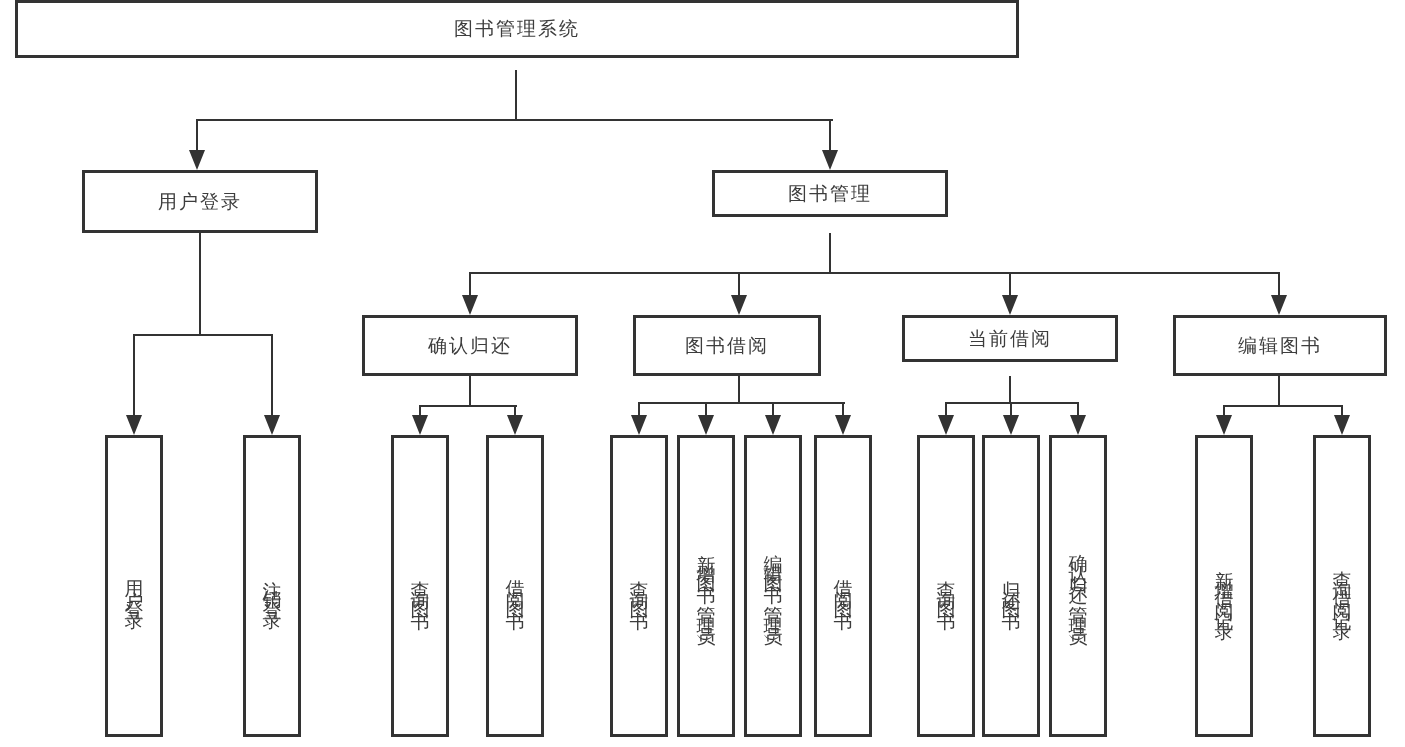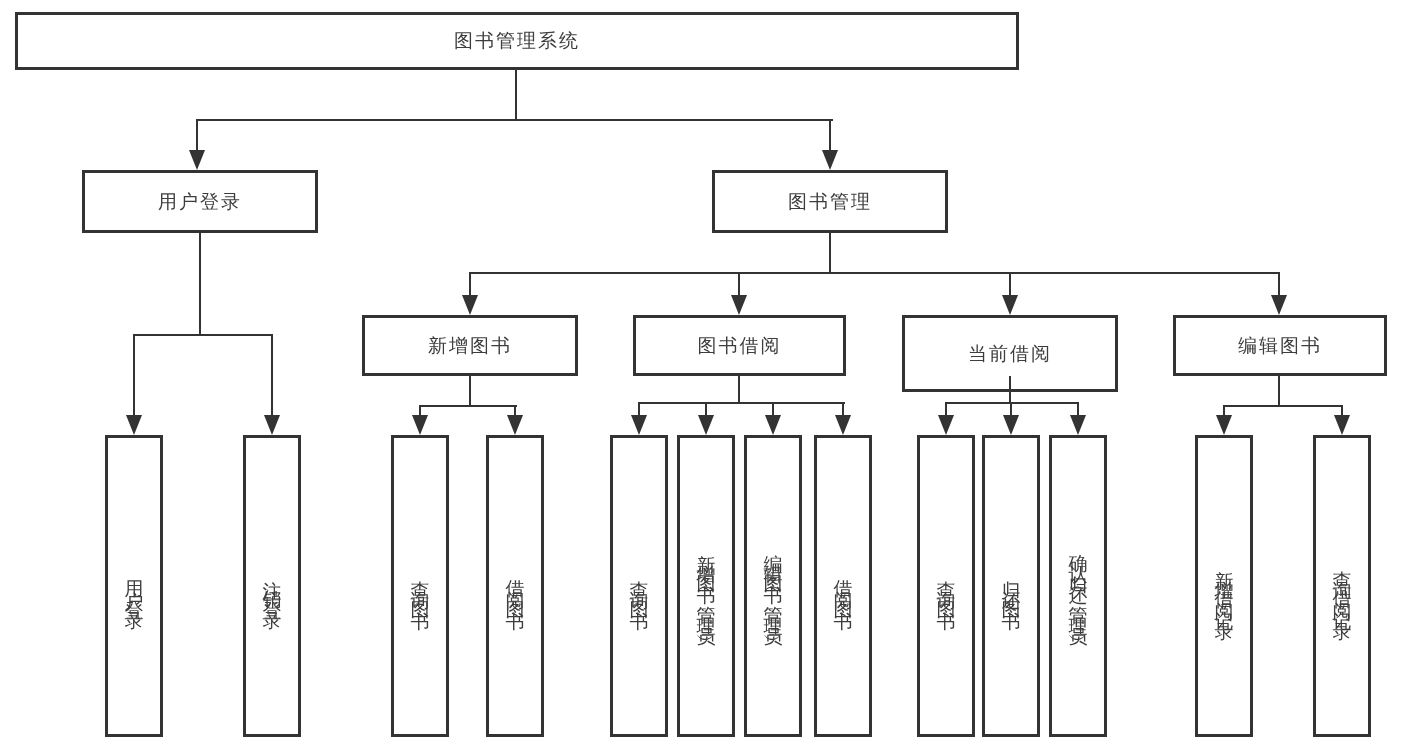--- a/index.html
+++ b/index.html
@@ -67,35 +67,35 @@
     color: var(--wm, #a8a8a8);
     z-index: 5;
     text-shadow: 0 0 2px #ffffff;
   }
 </style>
 </head>
 <body>
 
 <div class="canvas">
 
-  <div class="hbox" style="left:15px;top:12px;width:1004px;height:58px">
+  <div class="hbox" style="left:15px;top:0;width:1004px;height:58px">
     <span>图书管理系统</span>
   </div>
 
   <div class="lv" style="left:515px;top:70px;height:50px"></div>
   <div class="lh" style="left:196px;top:119px;width:637px"></div>
   <div class="lv" style="left:196px;top:119px;height:32px"></div>
   <div class="arr" style="left:189px;top:150px"></div>
   <div class="lv" style="left:829px;top:119px;height:32px"></div>
   <div class="arr" style="left:822px;top:150px"></div>
 
   <div class="hbox" style="left:82px;top:170px;width:236px;height:63px">
     <span>用户登录</span>
   </div>
-  <div class="hbox" style="left:712px;top:170px;width:236px;height:63px">
+  <div class="hbox" style="left:712px;top:170px;width:236px;height:47px">
     <span>图书管理</span>
   </div>
 
   <div class="lv" style="left:199px;top:233px;height:102px"></div>
   <div class="lh" style="left:133px;top:334px;width:140px"></div>
   <div class="lv" style="left:133px;top:334px;height:82px"></div>
   <div class="arr" style="left:126px;top:415px"></div>
   <div class="lv" style="left:271px;top:334px;height:82px"></div>
   <div class="arr" style="left:264px;top:415px"></div>
 
@@ -104,26 +104,26 @@
   <div class="lv" style="left:469px;top:272px;height:25px"></div>
   <div class="arr" style="left:462px;top:295px"></div>
   <div class="lv" style="left:738px;top:272px;height:25px"></div>
   <div class="arr" style="left:731px;top:295px"></div>
   <div class="lv" style="left:1009px;top:272px;height:25px"></div>
   <div class="arr" style="left:1002px;top:295px"></div>
   <div class="lv" style="left:1278px;top:272px;height:25px"></div>
   <div class="arr" style="left:1271px;top:295px"></div>
 
   <div class="hbox" style="left:362px;top:315px;width:216px;height:61px">
-    <span>新增图书</span>
-  </div>
-  <div class="hbox" style="left:633px;top:315px;width:213px;height:61px">
+    <span>确认归还</span>
+  </div>
+  <div class="hbox" style="left:633px;top:315px;width:188px;height:61px">
     <span>图书借阅</span>
   </div>
-  <div class="hbox" style="left:902px;top:315px;width:216px;height:77px">
+  <div class="hbox" style="left:902px;top:315px;width:216px;height:47px">
     <span>当前借阅</span>
   </div>
   <div class="hbox" style="left:1173px;top:315px;width:214px;height:61px">
     <span>编辑图书</span>
   </div>
 
   <div class="lv" style="left:469px;top:376px;height:31px"></div>
   <div class="lh" style="left:419px;top:405px;width:98px"></div>
   <div class="lv" style="left:419px;top:405px;height:12px"></div>
   <div class="arr" style="left:412px;top:415px"></div>

